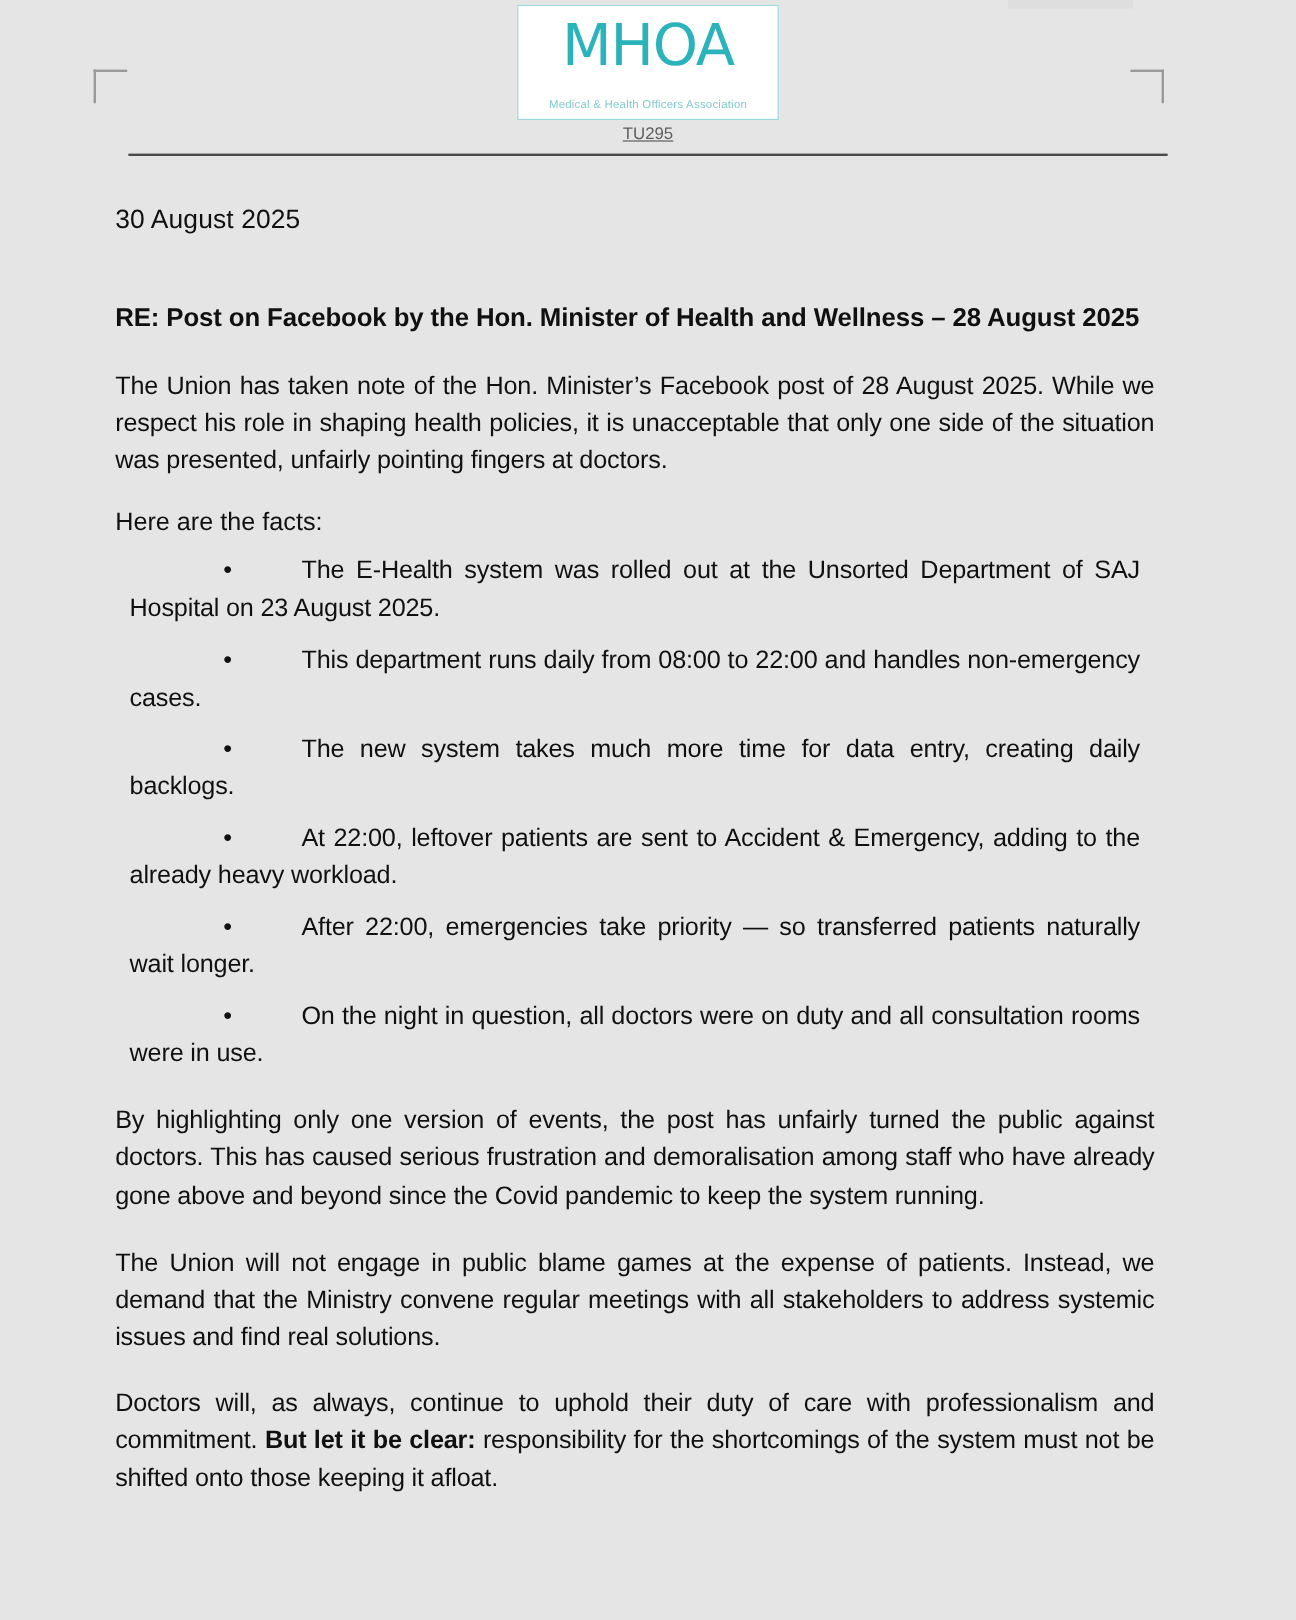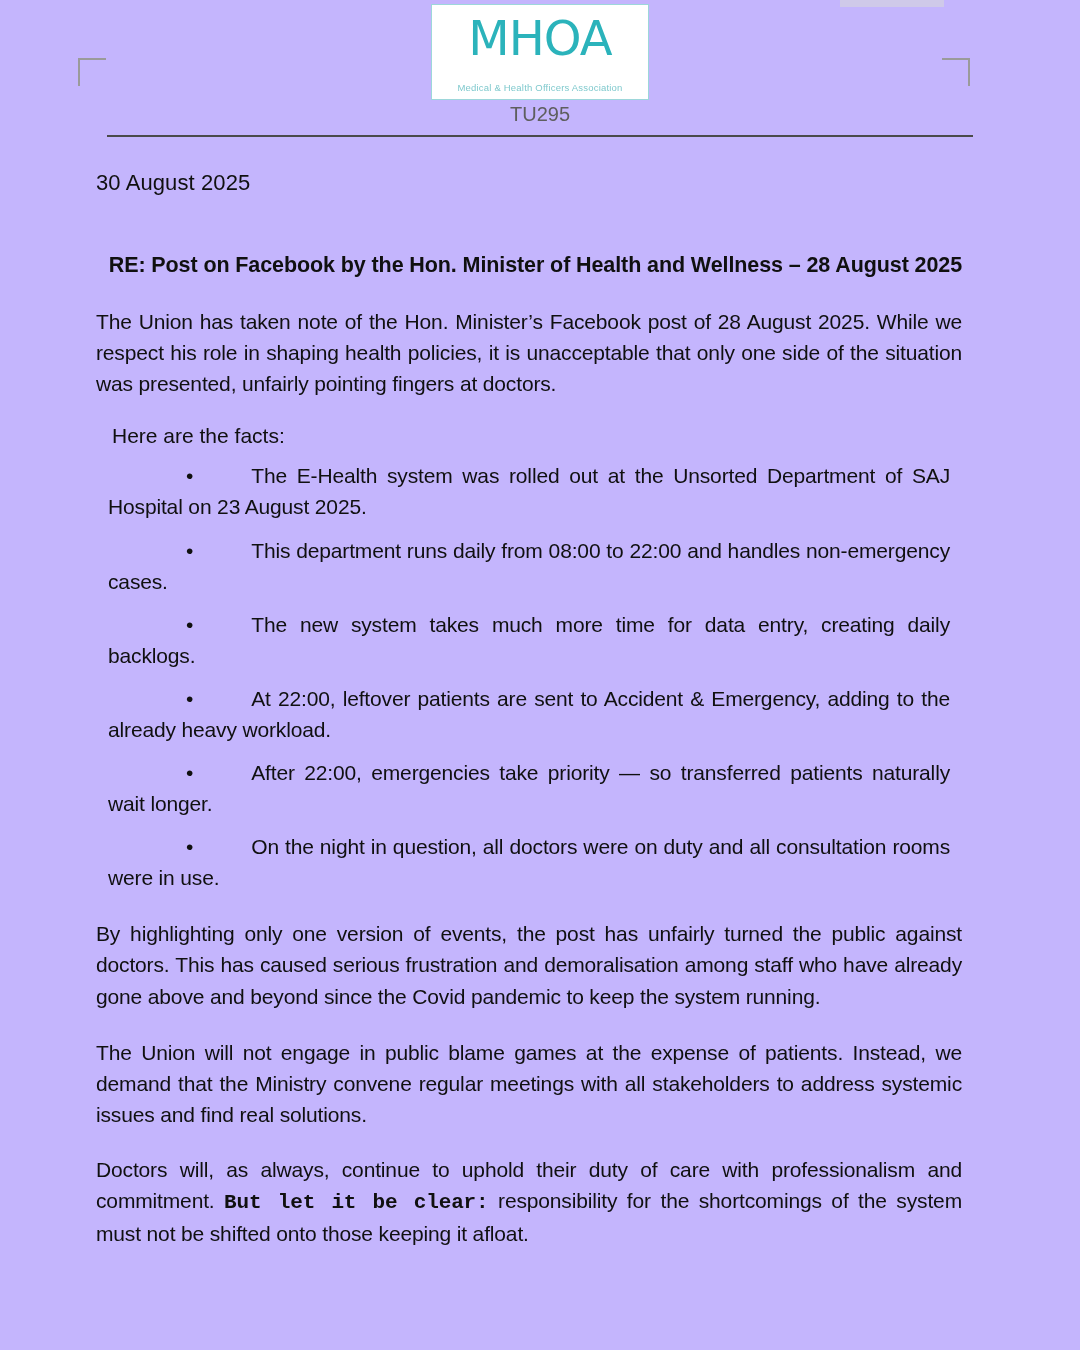--- a/index.html
+++ b/index.html
@@ -13,21 +13,21 @@
     font-family: "Liberation Sans", sans-serif;
     color: #101010;
     position: relative;
     overflow: hidden;
   }
 
   
   .page {
     position: absolute;
     inset: 0;
-    background: #c4b5fd;
+    background: #e5e5e5;
   }
 
   
   .crop-mark {
     position: absolute;
     width: 26px;
     height: 26px;
   }
   .crop-mark.tl {
     left: 78px;
@@ -82,22 +82,23 @@
     font-family: "Liberation Sans", sans-serif;
   }
   .affiliation {
     margin-top: 9px;
     font-size: 14.5px;
     color: #5e5e5e;
     font-family: "Liberation Sans", sans-serif;
   }
   .tu-number {
     margin-top: 3px;
-    font-size: 20px;
+    font-size: 14px;
     color: #5e5e5e;
+    text-decoration: underline;
   }
   .rule {
     margin: 9px auto 0 auto;
     width: 866px;
     height: 1.5px;
     background: #4a4a4a;
   }
 
   
   .scan-artifact {
@@ -125,35 +126,34 @@
   .doc-type {
     font-size: 22px;
     margin-top: 34px;
   }
   .subject {
     font-size: 21.5px;
     font-weight: bold;
     margin-top: 54px;
     line-height: 1.45;
     letter-spacing: -.1px;
-    text-align: right;
   }
   p.para {
     font-size: 21px;
     line-height: 1.48;
     text-align: justify;
     margin: 25px 0 0 0;
     letter-spacing: -.15px;
   }
   p.para.tight {
     margin-top: 24px;
   }
   .facts-lead {
     font-size: 21px;
-    margin: 25px 0 0 16px;
+    margin: 25px 0 0 0;
     text-align: left;
   }
   ul.facts {
     list-style: none;
     margin: 0;
     padding: 0;
   }
   ul.facts li {
     font-size: 21px;
     line-height: 1.48;
@@ -167,21 +167,20 @@
   .bullet-indent {
     display: inline-block;
     width: 78px;
   }
   .bullet-dot {
     display: inline-block;
     width: 58px;
   }
   b.inline-bold {
     font-weight: bold;
-    font-family: Liberation Mono, monospace;
   }
 </style>
 </head>
 <body>
 
 <div class="page">
 
   <div class="scan-artifact"></div>
   <div class="crop-mark tl"></div>
   <div class="crop-mark tr"></div>

